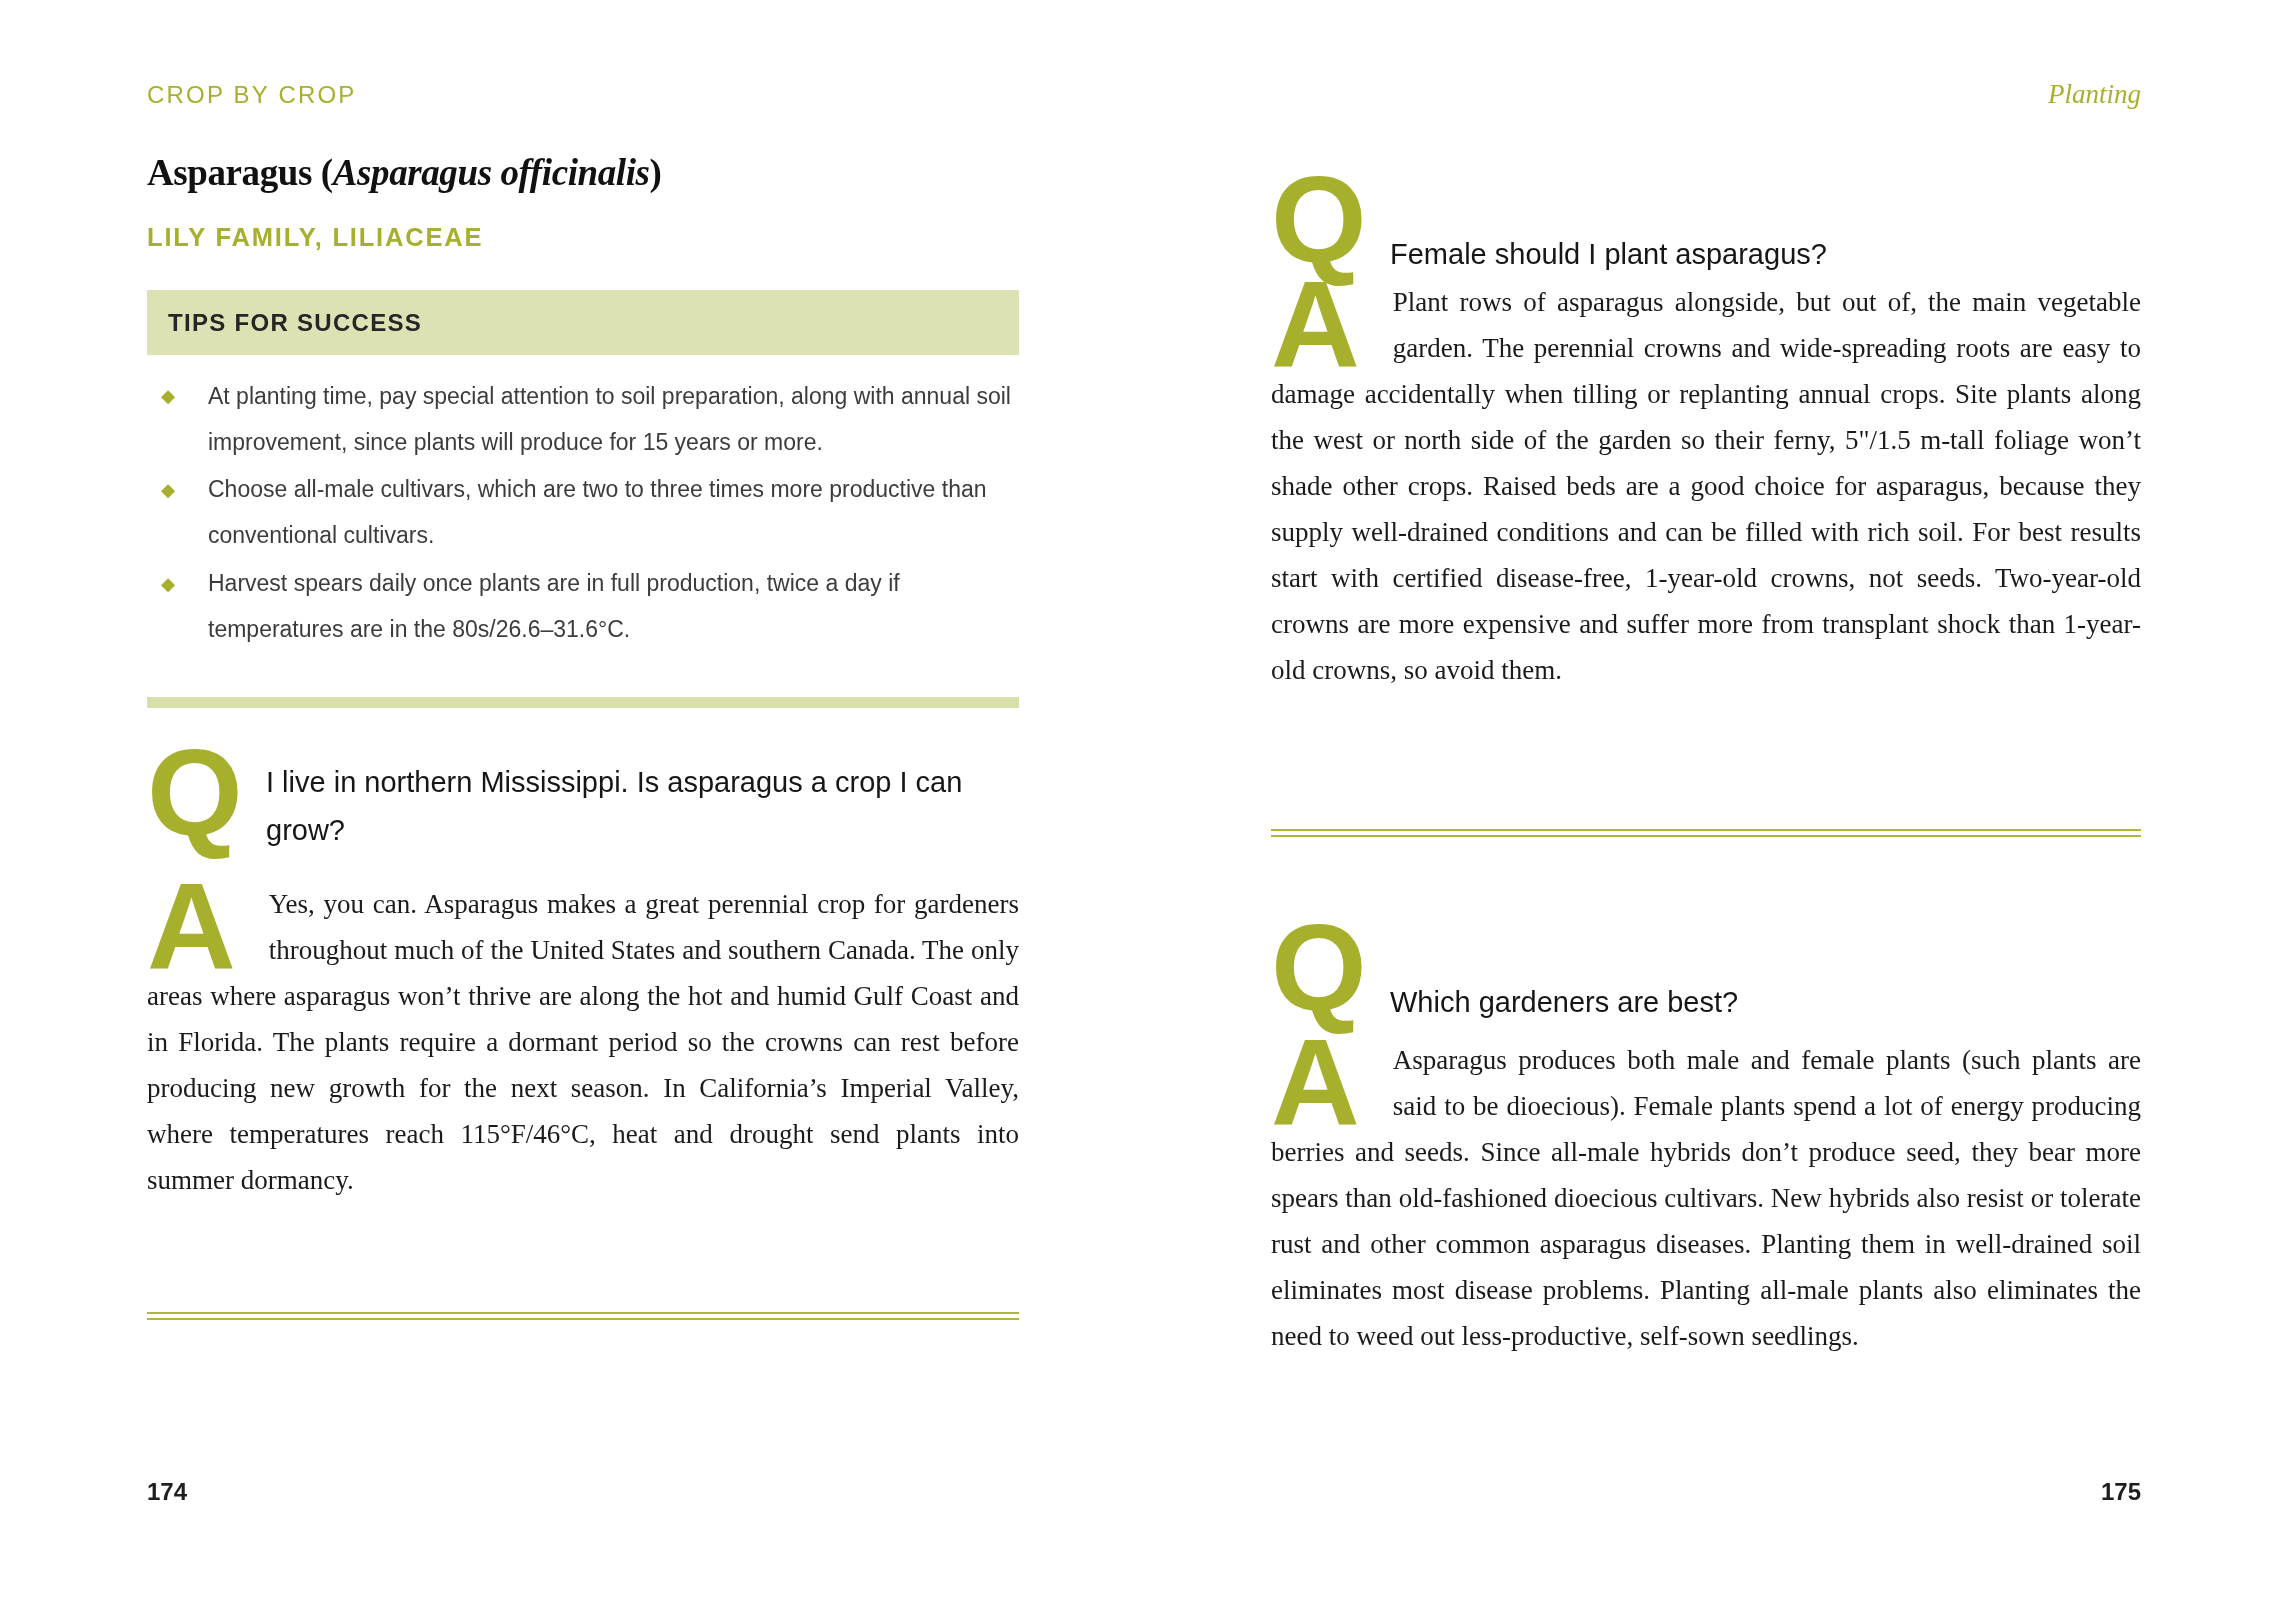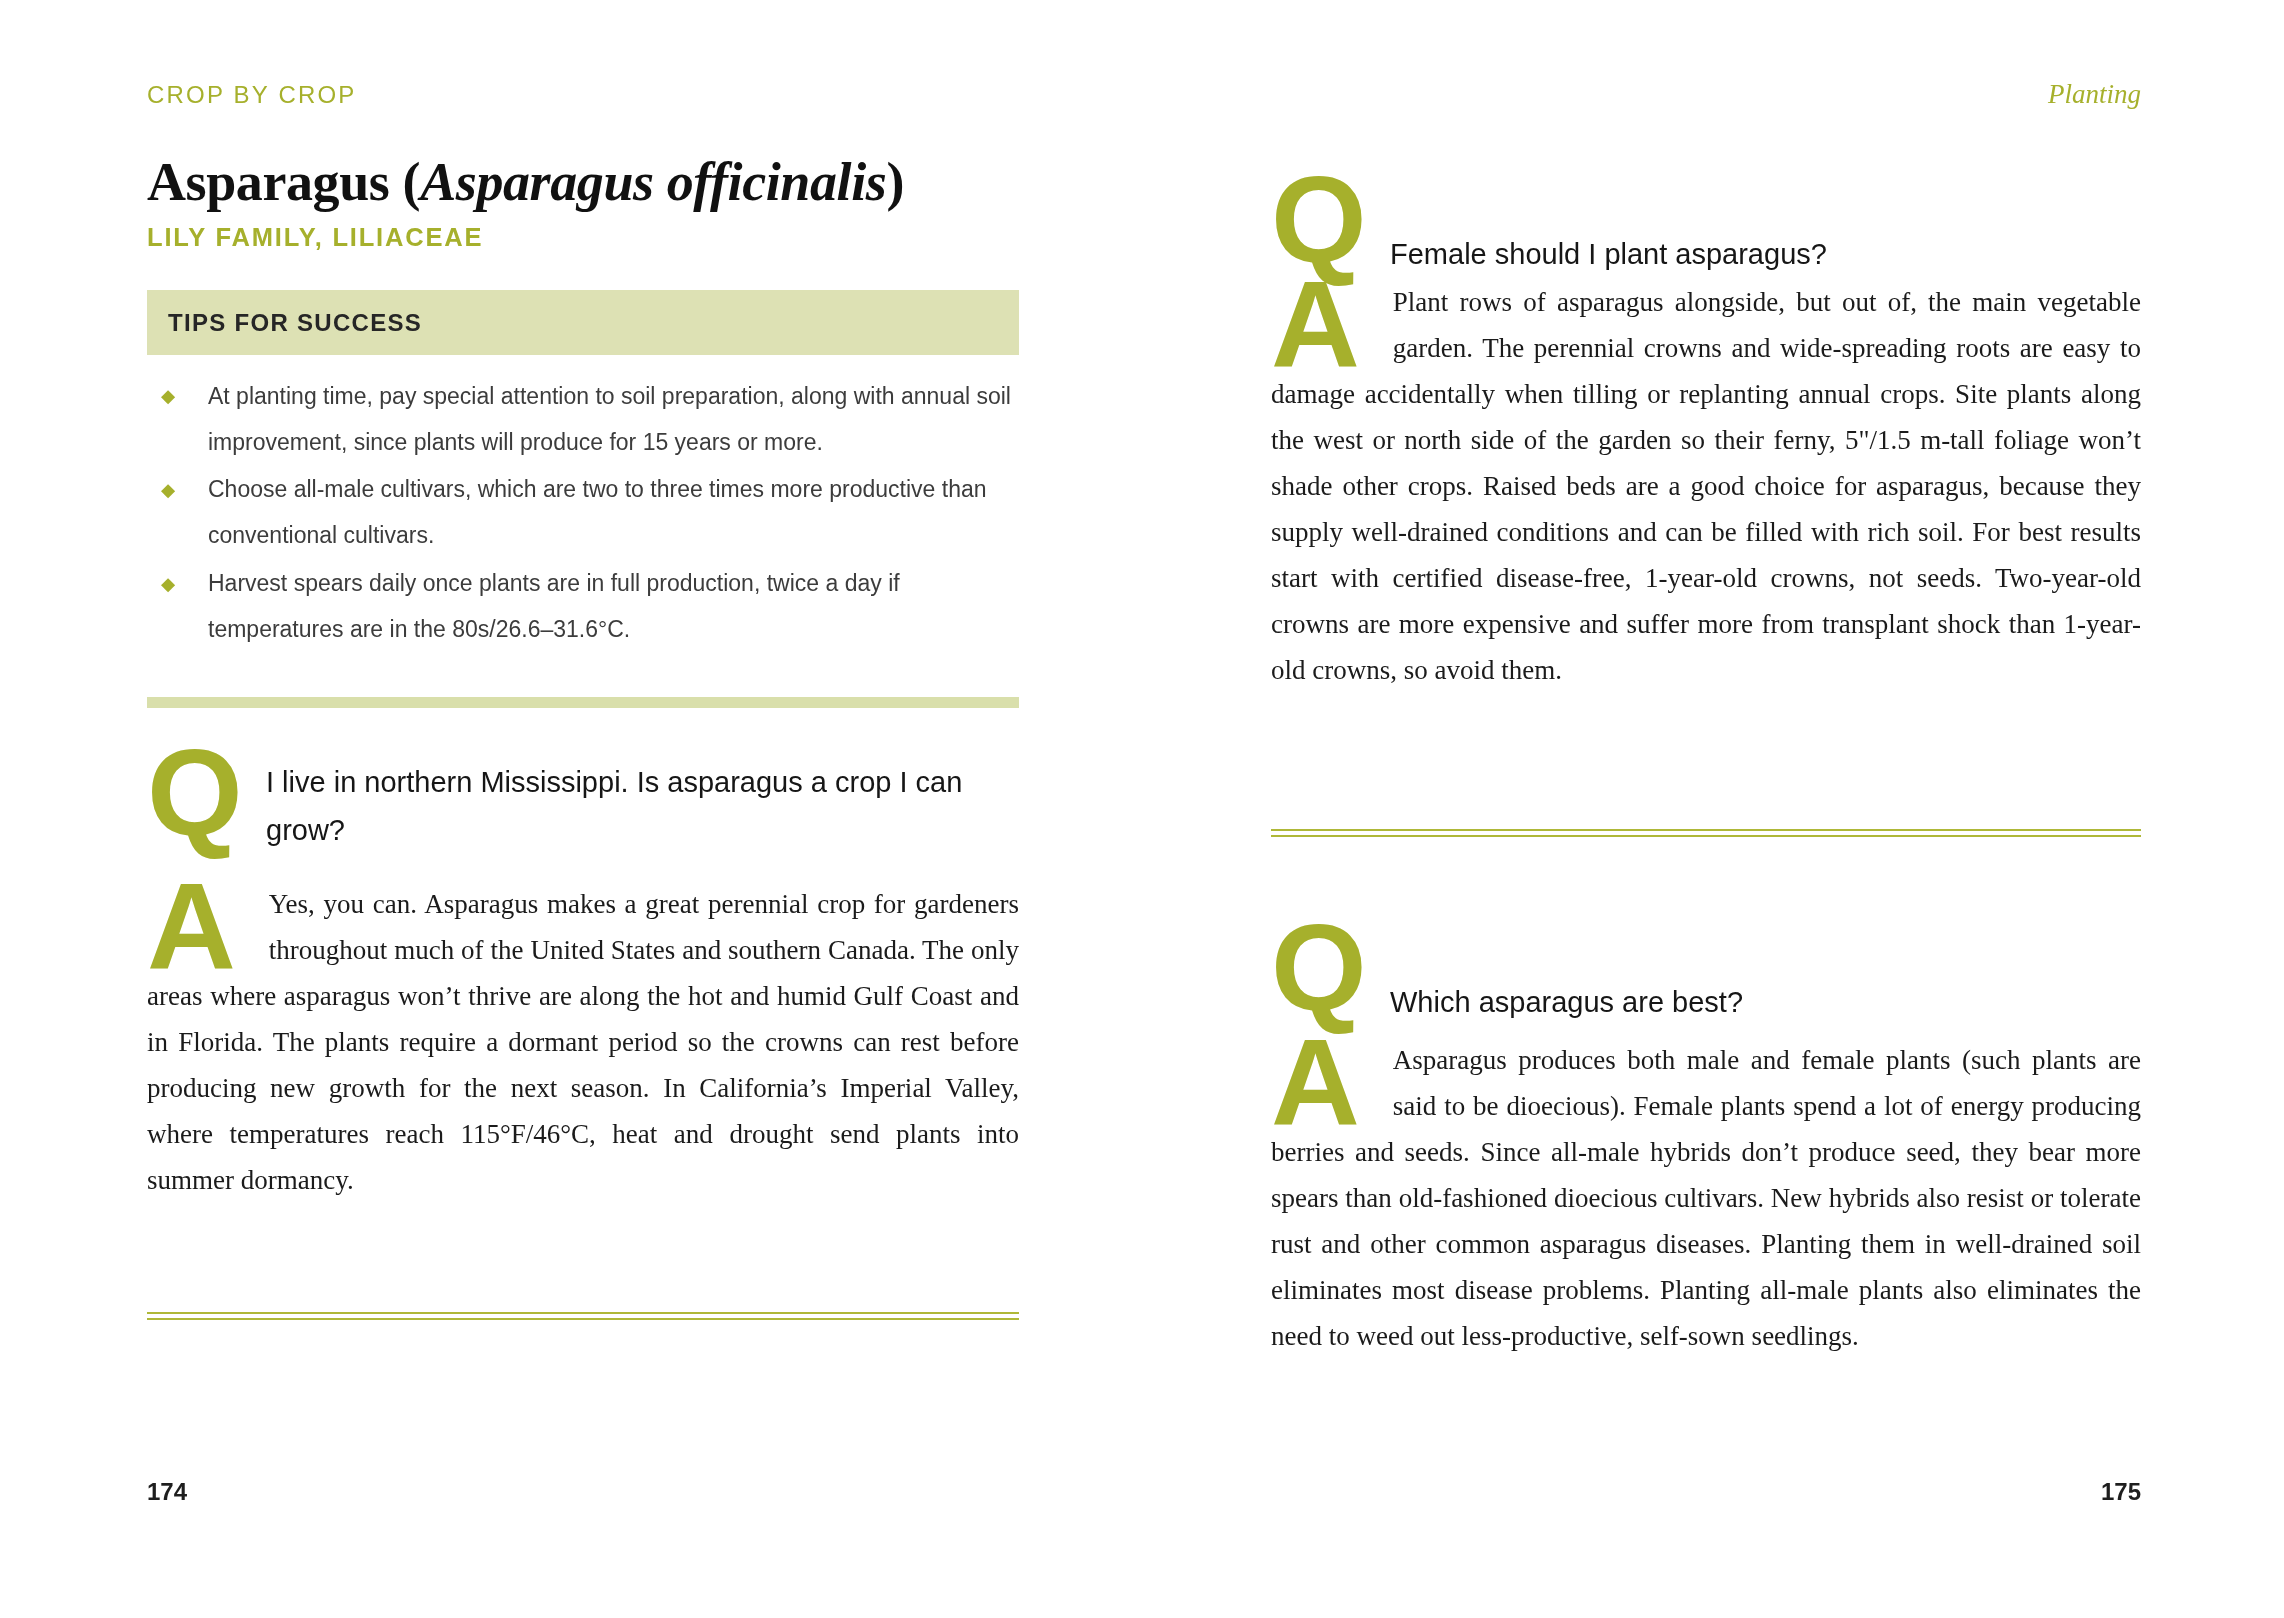--- a/index.html
+++ b/index.html
@@ -33,21 +33,21 @@
   .runhead{
     position:absolute;top:79px;right:0;width:100%;
     text-align:right;
     font-family:"Liberation Serif",serif;
     font-style:italic;font-size:27px;
     color:var(--accent);
   }
   .title{
     position:absolute;top:151px;left:0;width:100%;
     font-family:"Liberation Serif",serif;
-    font-weight:bold;font-size:54px;color:#111;
+    font-weight:bold;font-size:37px;color:#111;
     letter-spacing:-0.4px;
   }
   .title .species{font-style:italic;}
   .family{
     position:absolute;top:223px;left:0;
     font-family:"Liberation Sans",sans-serif;
     font-weight:bold;font-size:25.5px;letter-spacing:1.8px;
     color:var(--accent);
     text-align:center;
   }
@@ -171,21 +171,21 @@
     </div>
 
     <div class="answer" style="top:279px;">
       <span class="biglet dropcap">A</span><span>Plant rows of asparagus alongside, but out of, the main vegetable garden. The perennial crowns and wide-spreading roots are easy to damage accidentally when tilling or replanting annual crops. Site plants along the west or north side of the garden so their ferny, 5"/1.5 m-tall foliage won’t shade other crops. Raised beds are a good choice for asparagus, because they supply well-drained conditions and can be filled with rich soil. For best results start with certified disease-free, 1-year-old crowns, not seeds. Two-year-old crowns are more expensive and suffer more from transplant shock than 1-year-old crowns, so avoid them.</span>
     </div>
 
     <div class="ruleset" style="top:829px;"></div>
 
     <div class="qa-row" style="top:924px;">
       <span class="biglet">Q</span>
-      <div class="q-text one-line">Which asparagus are best?</div>
+      <div class="q-text one-line">Which gardeners are best?</div>
     </div>
 
     <div class="answer" style="top:1037px;">
       <span class="biglet dropcap">A</span><span>Asparagus produces both male and female plants (such plants are said to be dioecious). Female plants spend a lot of energy producing berries and seeds. Since all-male hybrids don’t produce seed, they bear more spears than old-fashioned dioecious cultivars. New hybrids also resist or tolerate rust and other common asparagus diseases. Planting them in well-drained soil eliminates most disease problems. Planting all-male plants also eliminates the need to weed out less-productive, self-sown seedlings.</span>
     </div>
 
     <div class="folio right">175</div>
   </div>
 
 </div>

